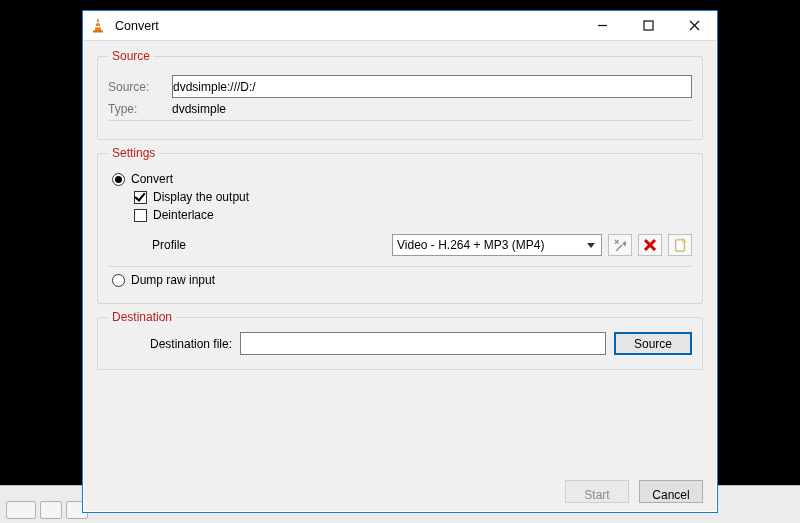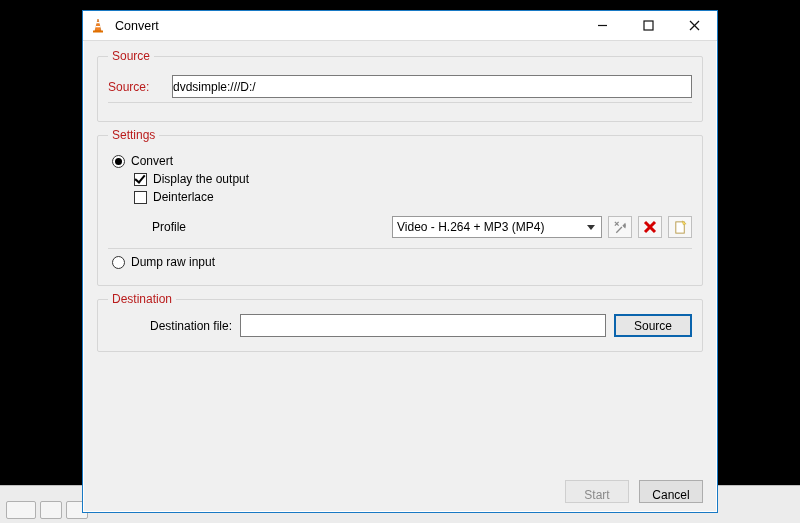--- a/index.html
+++ b/index.html
@@ -38,21 +38,21 @@
 
   .body { flex:1; padding:8px 14px 0 14px; display:flex; flex-direction:column; gap:6px; overflow:hidden;}
 
   fieldset.group {
     border:1px solid #d6d6d6; border-radius:2px;
     padding:8px 10px 12px 10px; margin:0;
   }
   fieldset.group > legend { padding:0 4px; color:#b91c1c; font-size:12px;}
 
   .row { display:flex; align-items:center; gap:8px; margin:4px 0; }
-  .label { width:56px; color:#b91c1c; }
+  .label { width:56px; color:#737373; }
   .textinput {
     flex:1; height:23px; border:1px solid #7a7a7a; background:#fff;
     padding:0 0; font:inherit; color:#000;
   }
   .type-val { color:#000; }
 
   .radio, .check { display:flex; align-items:center; gap:6px; margin:4px 0 4px 4px;}
   .radio .dot {
     width:13px; height:13px; border:1px solid #333; border-radius:50%;
     display:flex; align-items:center; justify-content:center; background:#fff;
@@ -141,20 +141,24 @@
     </div>
   </div>
 
   <div class="body">
     <fieldset class="group">
       <legend>Source</legend>
       <div class="row">
         <div class="label">Source:</div>
         <input class="textinput" value="dvdsimple:///D:/" style="">
       </div>
+      <div class="row">
+        <div class="label">Type:</div>
+        <div class="type-val">dvdsimple</div>
+      </div>
       <hr class="hr">
     </fieldset>
 
     <fieldset class="group">
       <legend>Settings</legend>
 
       <div class="radio checked">
         <span class="dot"></span>
         <span>Convert</span>
       </div>

